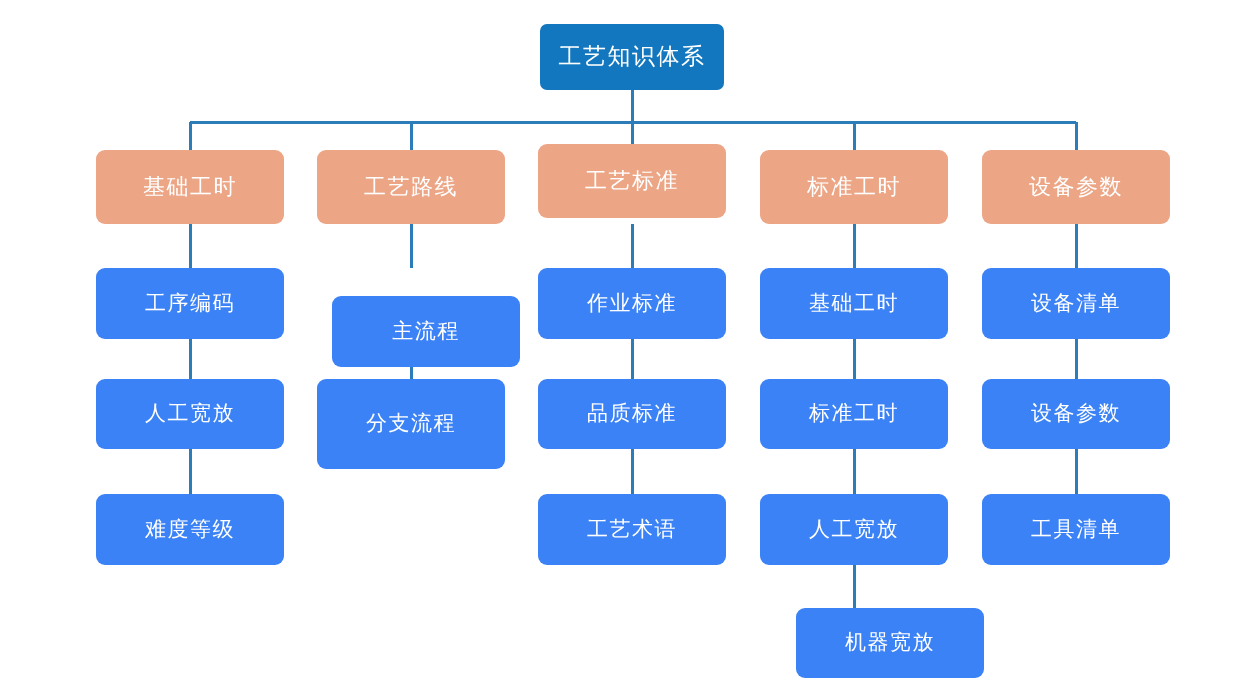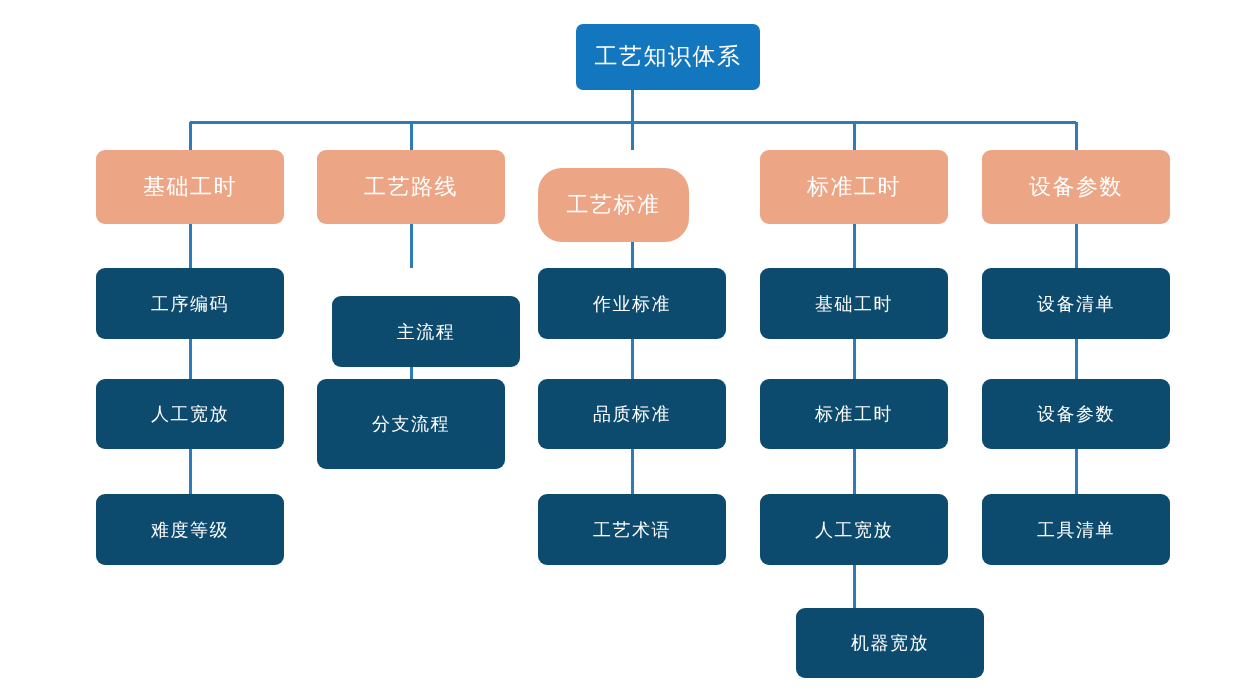--- a/index.html
+++ b/index.html
@@ -52,22 +52,22 @@
     font-size: 23px;
     border-radius: 7px;
   }
 
   .node.level-category {
     background: #eca585;
     font-size: 22px;
   }
 
   .node.level-leaf {
-    background: #0c4a6e;
-    font-size: 18px;
+    background: #3b82f6;
+    font-size: 21px;
   }
 </style>
 </head>
 <body>
 
 <div id="diagram-canvas">
 
   <svg id="connector-layer" viewBox="0 0 1245 693" xmlns="http://www.w3.org/2000/svg">
     <g stroke="#2b7cb8" stroke-width="3" fill="none" shape-rendering="crispEdges">
 
@@ -96,25 +96,25 @@
       <line x1="854" y1="339" x2="854" y2="379"></line>
       <line x1="854" y1="449" x2="854" y2="494"></line>
       <line x1="854" y1="565" x2="854" y2="608"></line>
 
       <line x1="1076" y1="224" x2="1076" y2="268"></line>
       <line x1="1076" y1="339" x2="1076" y2="379"></line>
       <line x1="1076" y1="449" x2="1076" y2="494"></line>
     </g>
   </svg>
 
-  <div class="node level-root" style="left:540px; top:24px; width:184px; height:66px;margin-left:36px;">工艺知识体系</div>
+  <div class="node level-root" style="left:540px; top:24px; width:184px; height:66px;">工艺知识体系</div>
 
   <div class="node level-category" style="left:96px; top:150px; width:188px; height:74px;">基础工时</div>
   <div class="node level-category" style="left:317px; top:150px; width:188px; height:74px;">工艺路线</div>
-  <div class="node level-category" style="left:538px; top:168px; width:151px; height:74px;border-radius:24px;">工艺标准</div>
+  <div class="node level-category" style="left:538px; top:144px; width:188px; height:74px;">工艺标准</div>
   <div class="node level-category" style="left:760px; top:150px; width:188px; height:74px;">标准工时</div>
   <div class="node level-category" style="left:982px; top:150px; width:188px; height:74px;">设备参数</div>
 
   <div class="node level-leaf" style="left:96px; top:268px; width:188px; height:71px;">工序编码</div>
   <div class="node level-leaf" style="left:332px; top:268px; width:188px; height:71px;margin-top:28px;">主流程</div>
   <div class="node level-leaf" style="left:538px; top:268px; width:188px; height:71px;">作业标准</div>
   <div class="node level-leaf" style="left:760px; top:268px; width:188px; height:71px;">基础工时</div>
   <div class="node level-leaf" style="left:982px; top:268px; width:188px; height:71px;">设备清单</div>
 
   <div class="node level-leaf" style="left:96px; top:379px; width:188px; height:70px;">人工宽放</div>

